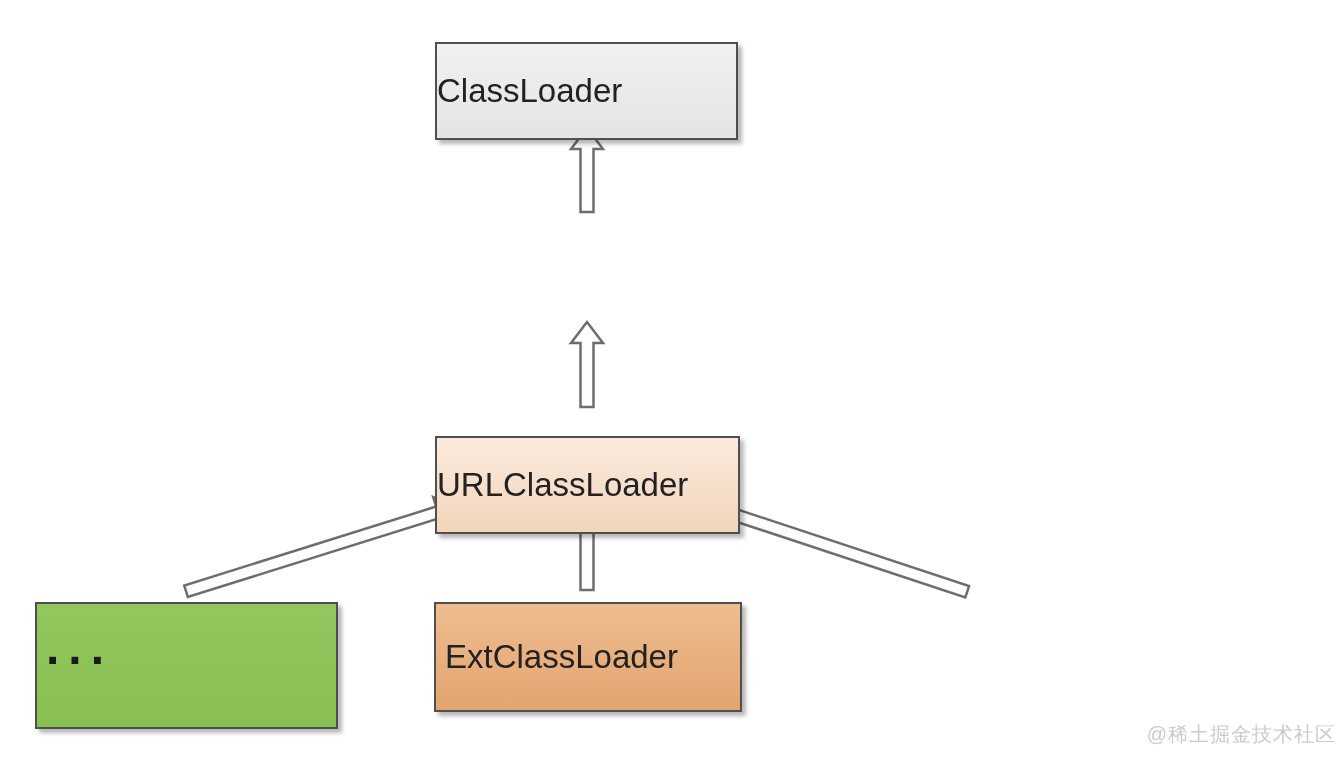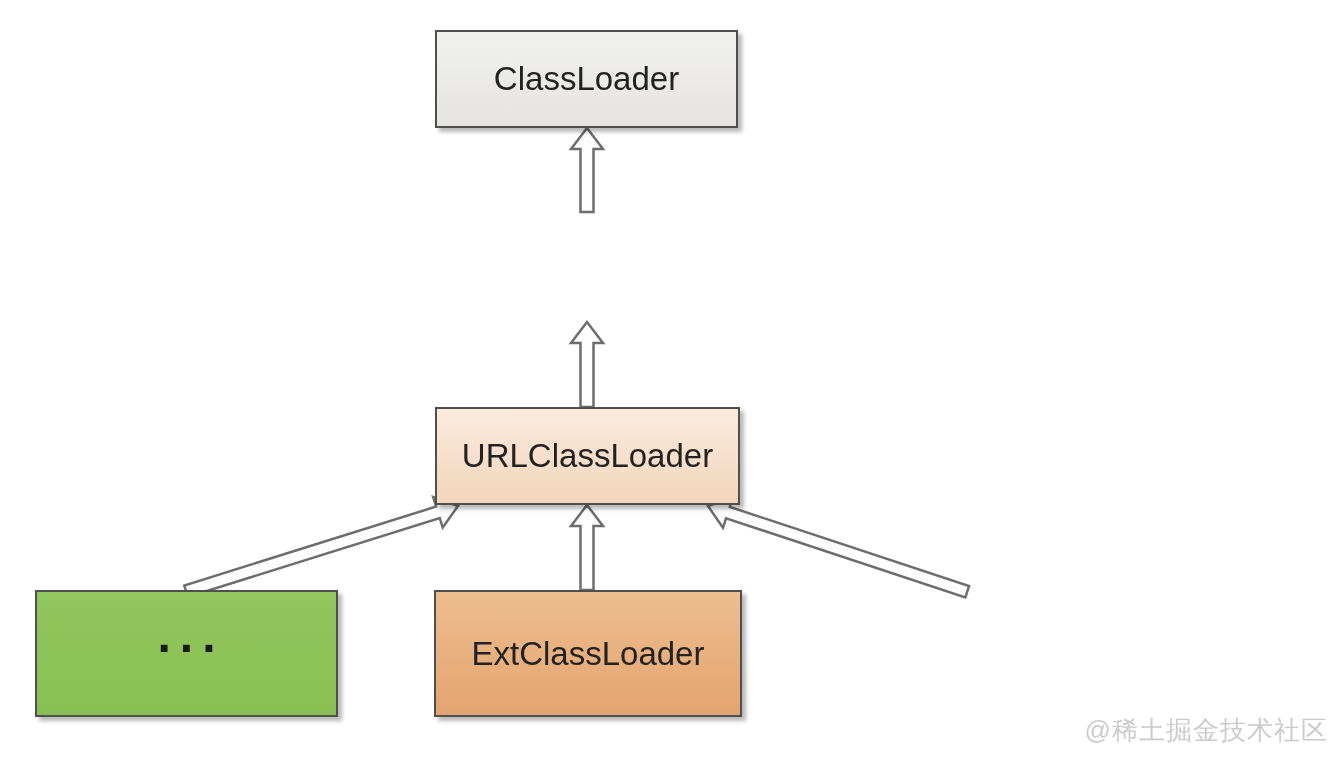--- a/index.html
+++ b/index.html
@@ -28,63 +28,65 @@
     stroke: #6d6d6d;
     stroke-width: 2.5;
     stroke-linejoin: miter;
   }
   .node {
     position: absolute;
     box-sizing: border-box;
     border: 2px solid #4f4f4f;
     display: flex;
     align-items: center;
-    justify-content: center;
+    justify-content: flex-start;
     font-size: 33px;
     color: #222222;
     box-shadow: 4px 4px 4px rgba(0,0,0,0.28);
     white-space: nowrap;
+    margin-top: 12px;
   }
   .n-classloader {
     left: 435px; top: 30px; width: 303px; height: 98px;
     background: linear-gradient(#f1f1f0, #e5e4e2);
   }
   .n-secure {
     left: 401px; top: 212px; width: 371px; height: 110px;
     background: linear-gradient(#d8d8d8, #c5c5c5);
   }
   .n-url {
-    left: 435px; top: 407px; width: 305px; height: 98px;
+    left: 435px; top: 424px; width: 305px; height: 98px;
     background: linear-gradient(#fbebdd, #f2d5bb);
   }
   .n-other {
     left: 35px; top: 590px; width: 303px; height: 127px;
     background: linear-gradient(#92c65e, #89bf52);
   }
   .n-ext {
-    left: 434px; top: 590px; width: 308px; height: 127px;
+    left: 434px; top: 590px; width: 308px; height: 110px;
     background: linear-gradient(#eebd90, #e3a46f);
+    padding-left: 9px;
   }
   .n-app {
     left: 791px; top: 589px; width: 347px; height: 128px;
     background: linear-gradient(#e5e9d3, #d8dfbe);
   }
   .ellipsis-label {
     font-size: 48px;
     font-weight: bold;
     letter-spacing: 9px;
     padding-left: 9px; 
     transform: translateY(-0.38em);
     color: #1a1a1a;
   }
   .watermark {
     position: absolute;
-    right: 16px;
+    right: 8px;
     bottom: 14px;
-    font-size: 26px;
+    font-size: 20px;
     color: #cbcbcb;
     letter-spacing: 1px;
   }
 </style>
 </head>
 <body>
 
 <div class="canvas">
 
   <svg class="arrow-layer" viewBox="0 0 1344 762">

